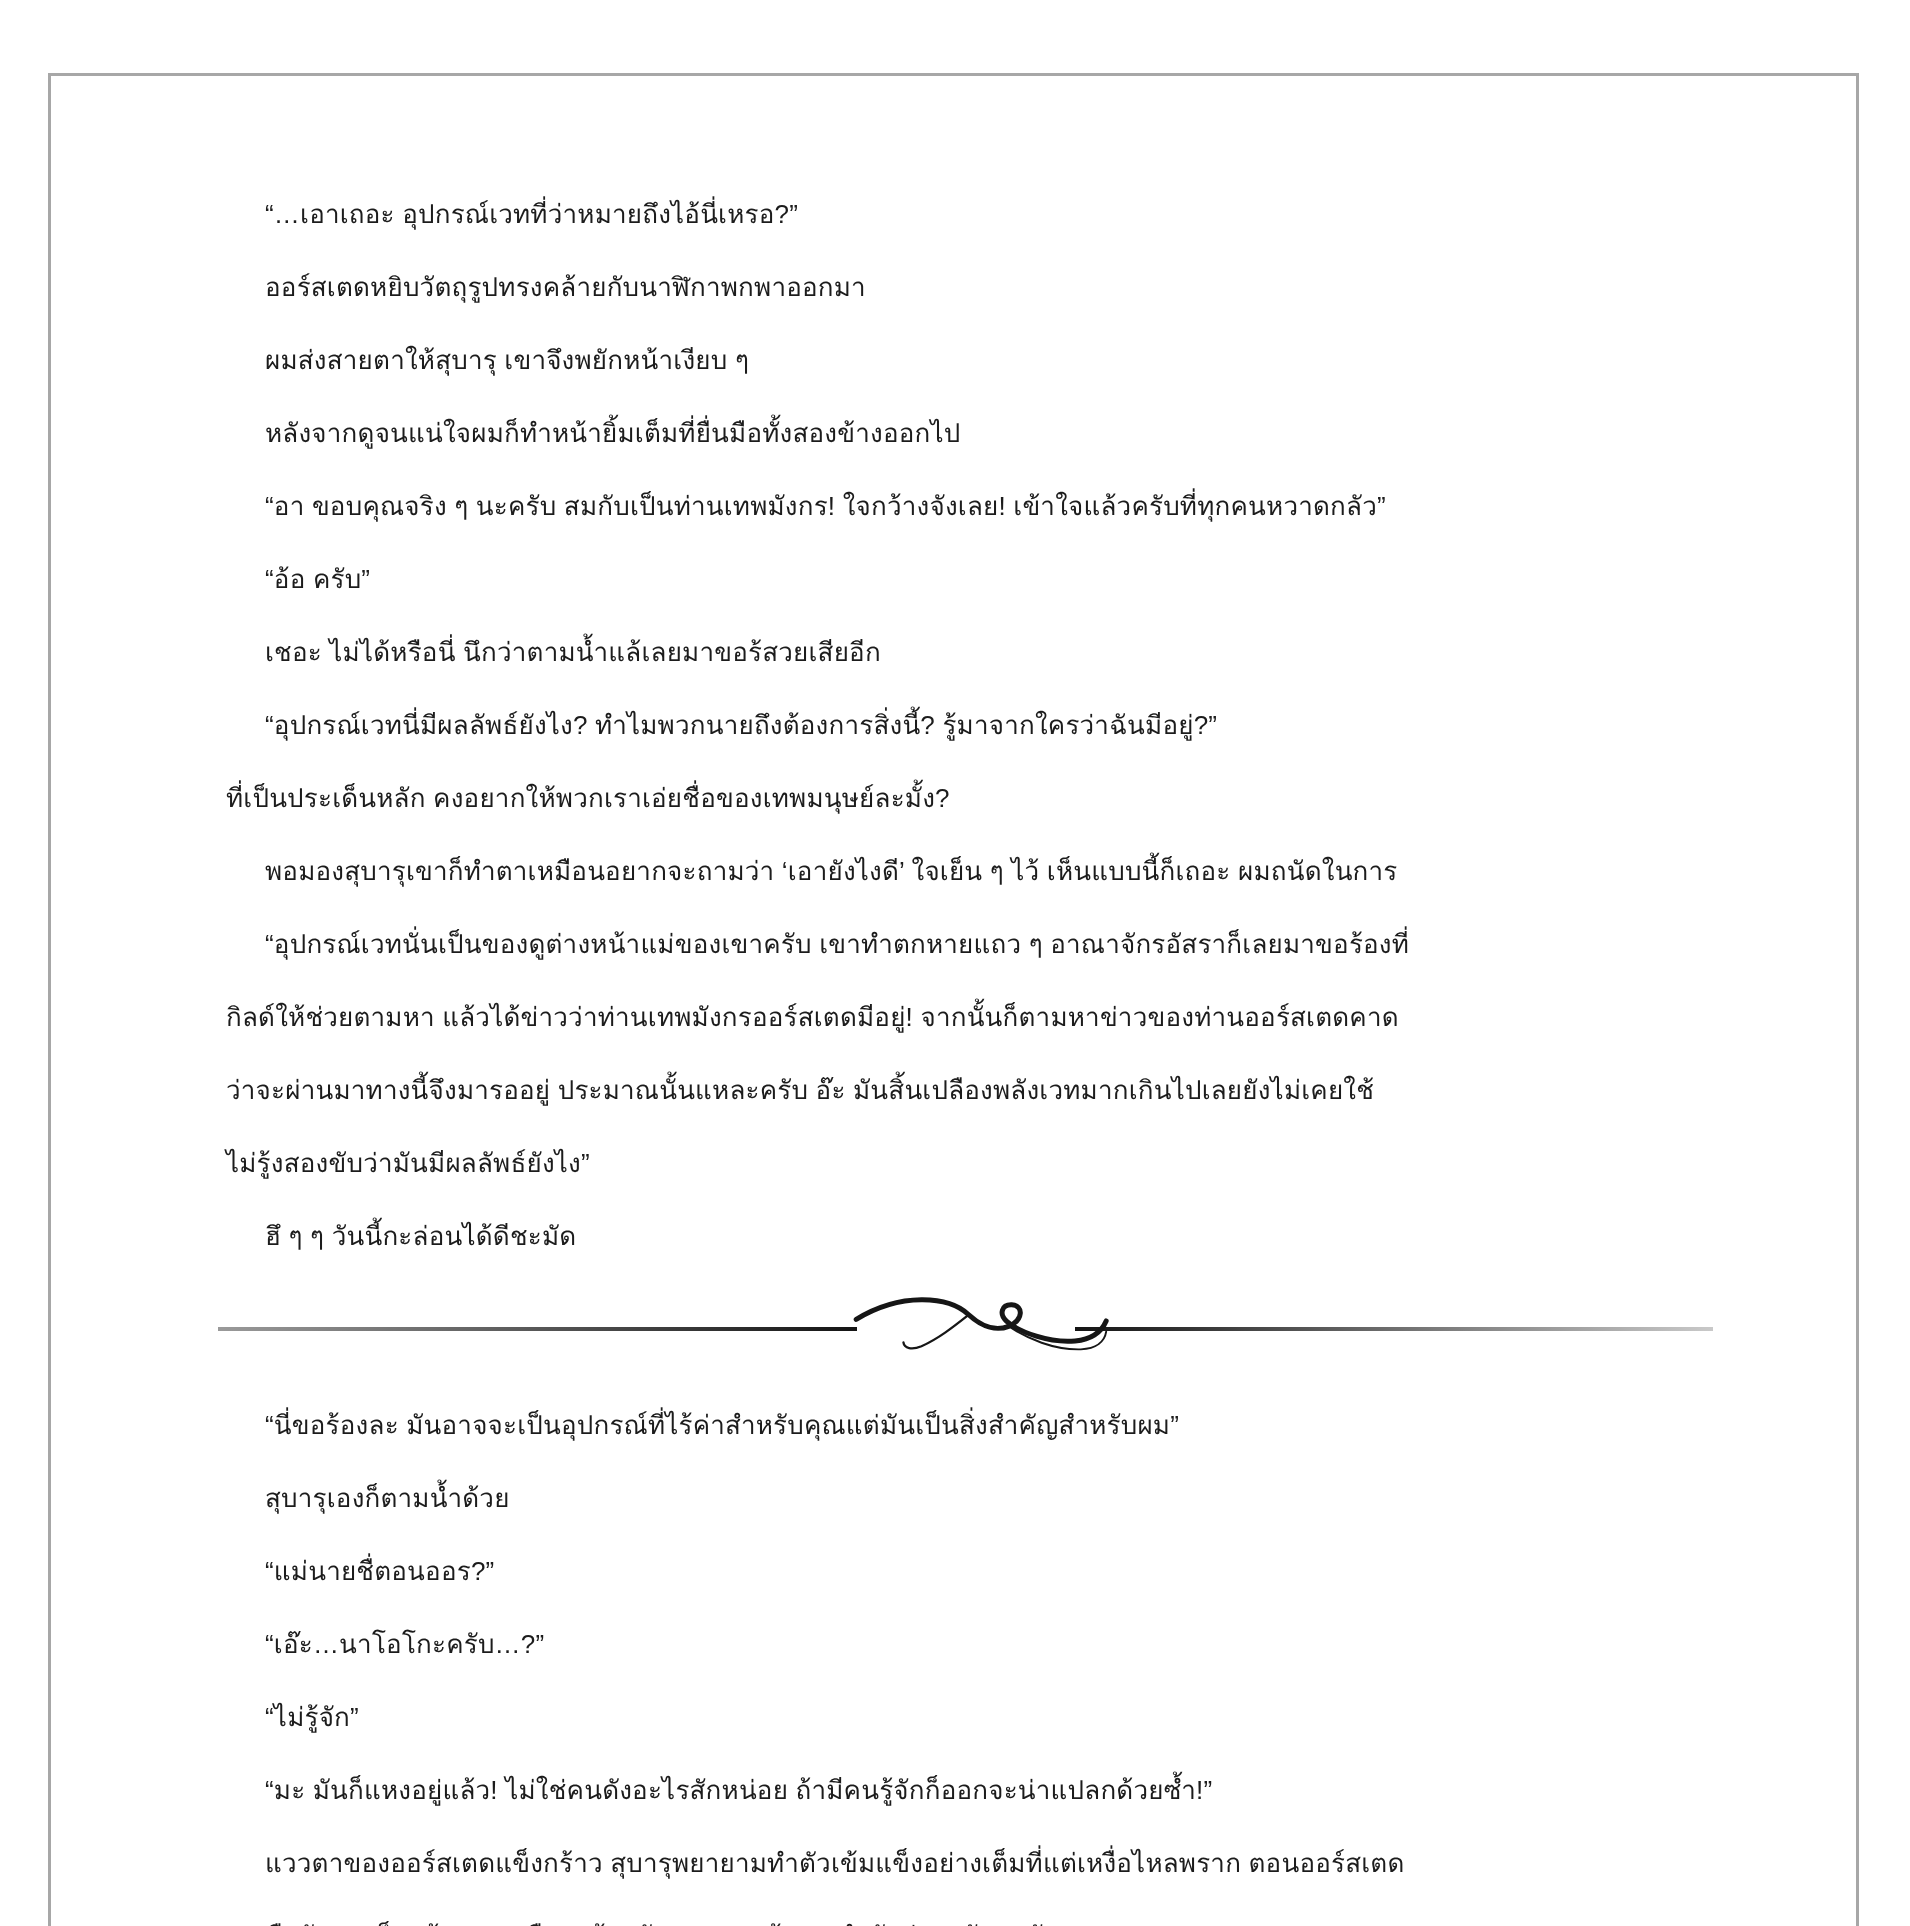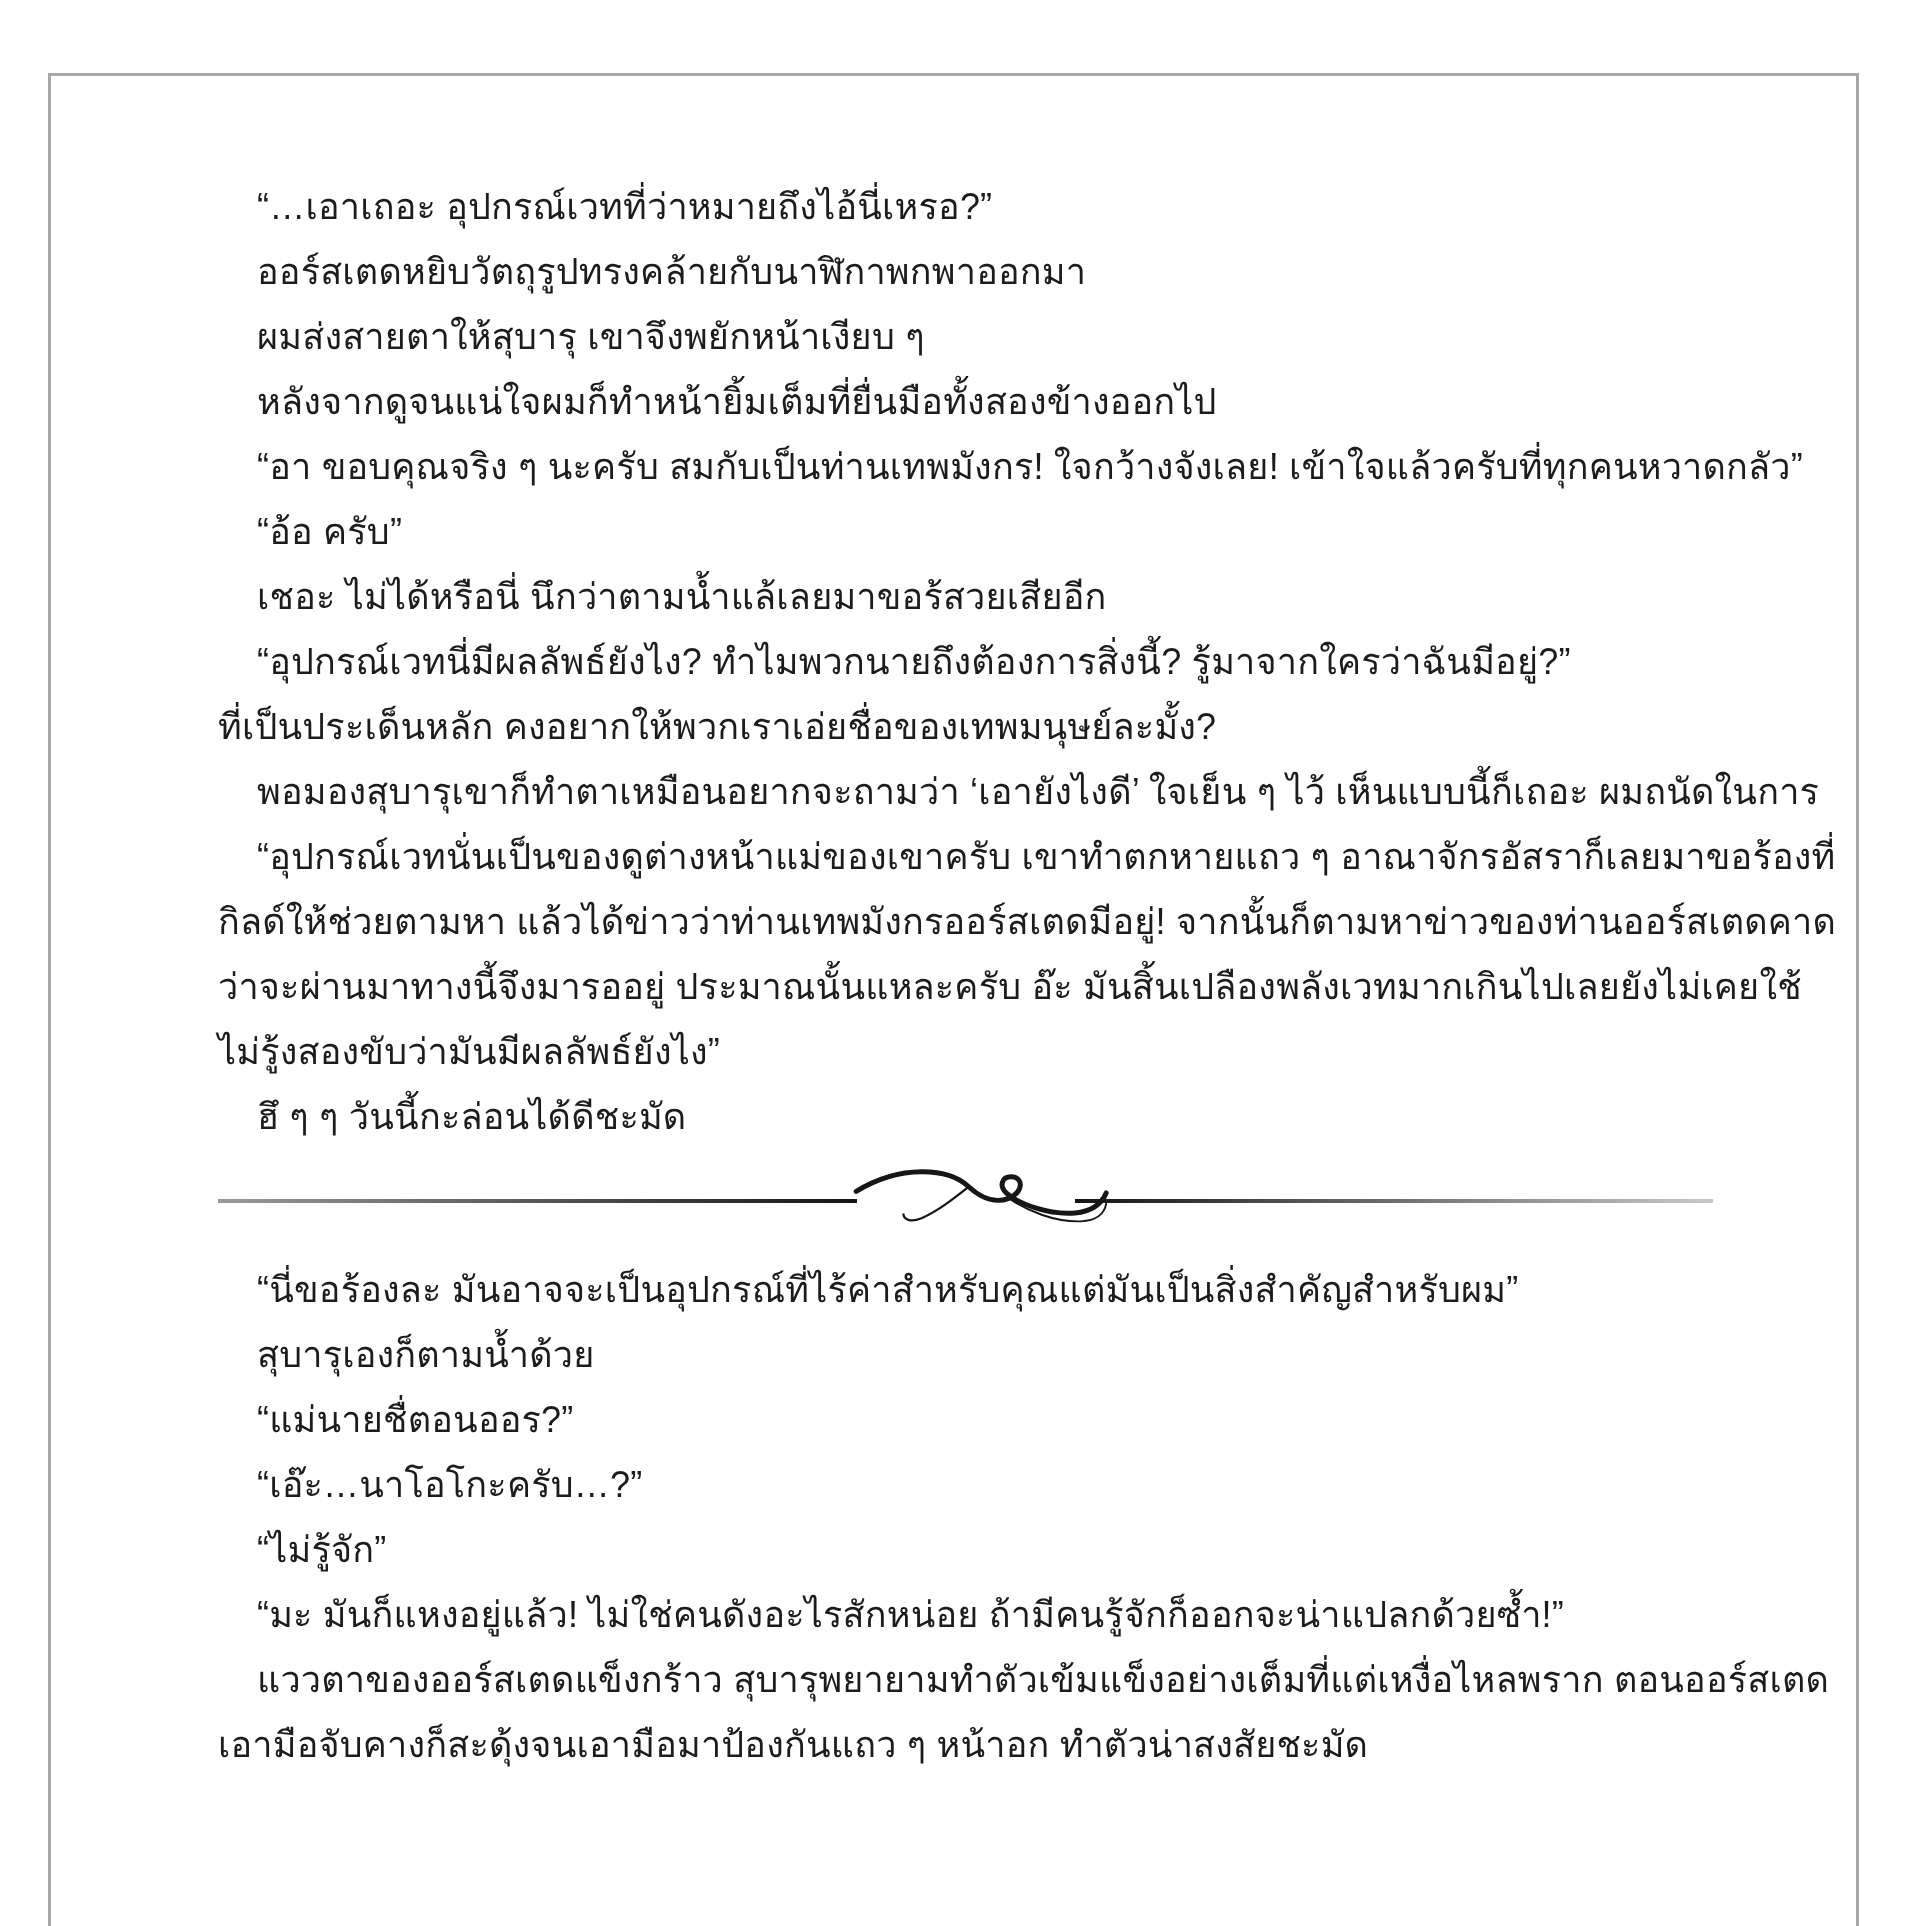--- a/index.html
+++ b/index.html
@@ -23,22 +23,22 @@
     background: transparent;
   }
   .text-body {
     position: absolute;
     left: 218px;
     top: 174px;
     width: 1495px;
     color: #1c1c1c;
   }
   .text-body p {
-    margin: 0;
-    font-size: 36px;
+    margin: 8px;
+    font-size: 26px;
     line-height: 65px;
     letter-spacing: 0.2px;
     white-space: nowrap;
   }
   .text-body p.indent { text-indent: 39px; }
   .section-divider {
     position: relative;
     height: 108px;
   }
   .rule {

